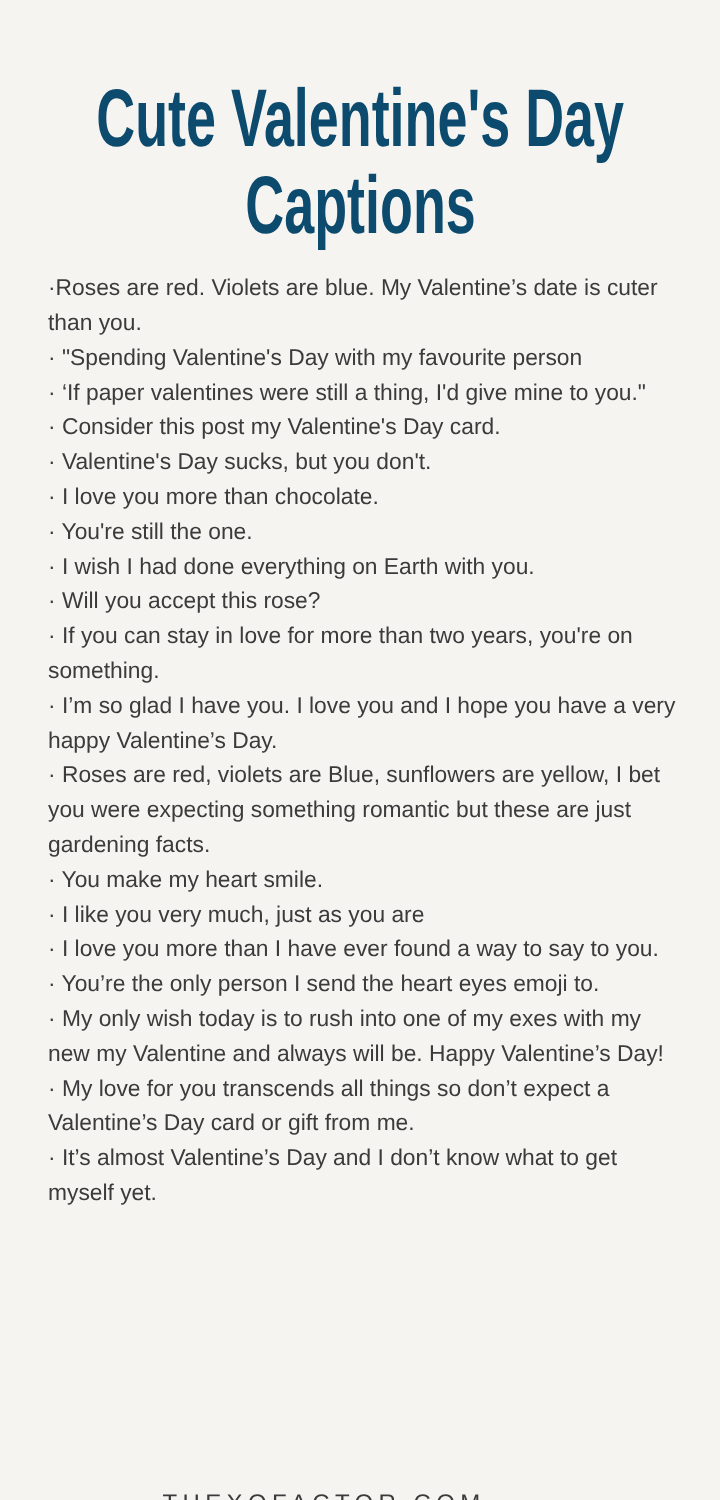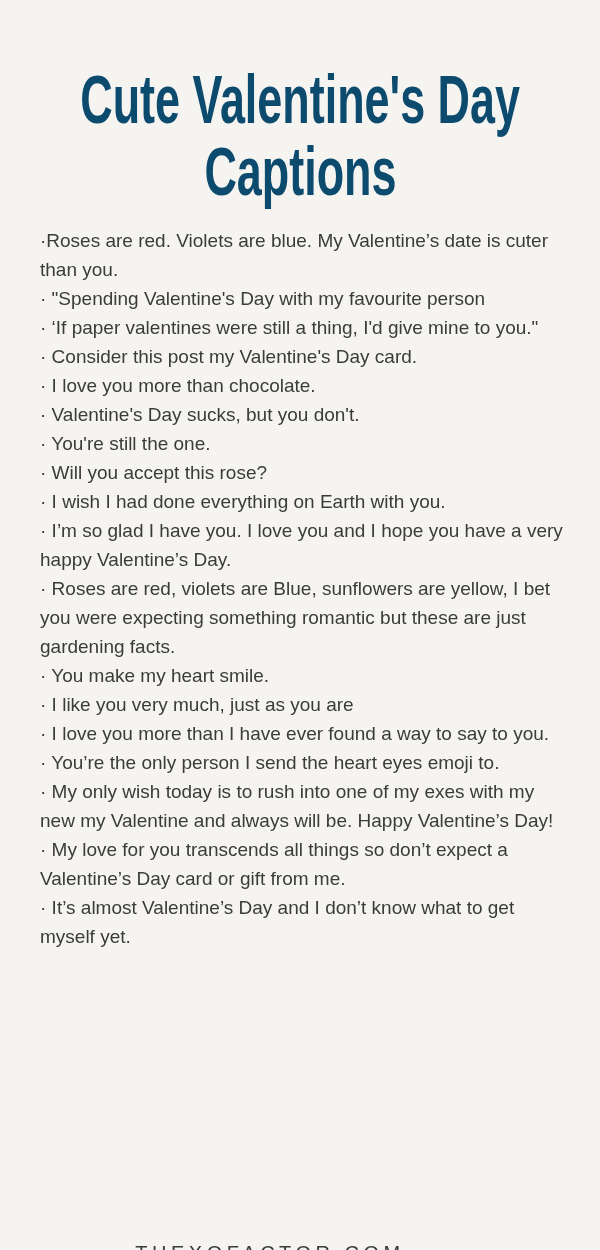--- a/index.html
+++ b/index.html
@@ -89,25 +89,27 @@
       <span>Captions</span>
     </div>
   </div>
 
   <div class="captions" style="color: rgb(59, 59, 59);">
       <p>·Roses are red. Violets are blue. My Valentine’s date is cuter
 than you.</p>
       <p>· "Spending Valentine's Day with my favourite person</p>
       <p>· ‘If paper valentines were still a thing, I'd give mine to you."</p>
       <p>· Consider this post my Valentine's Day card.</p>
+      <p>· Valentine's Day sucks, but you don't.</p>
       <p>· I love you more than chocolate.</p>
-      <p>· Valentine's Day sucks, but you don't.</p>
       <p>· You're still the one.</p>
+      <p>· I wish I had done everything on Earth with you.</p>
       <p>· Will you accept this rose?</p>
-      <p>· I wish I had done everything on Earth with you.</p>
+      <p>· If you can stay in love for more than two years, you're on
+something.</p>
       <p>· I’m so glad I have you. I love you and I hope you have a very
 happy Valentine’s Day.</p>
       <p>· Roses are red, violets are Blue, sunflowers are yellow, I bet
 you were expecting something romantic but these are just
 gardening facts.</p>
       <p>· You make my heart smile.</p>
       <p>· I like you very much, just as you are</p>
       <p>· I love you more than I have ever found a way to say to you.</p>
       <p>· You’re the only person I send the heart eyes emoji to.</p>
       <p>· My only wish today is to rush into one of my exes with my

